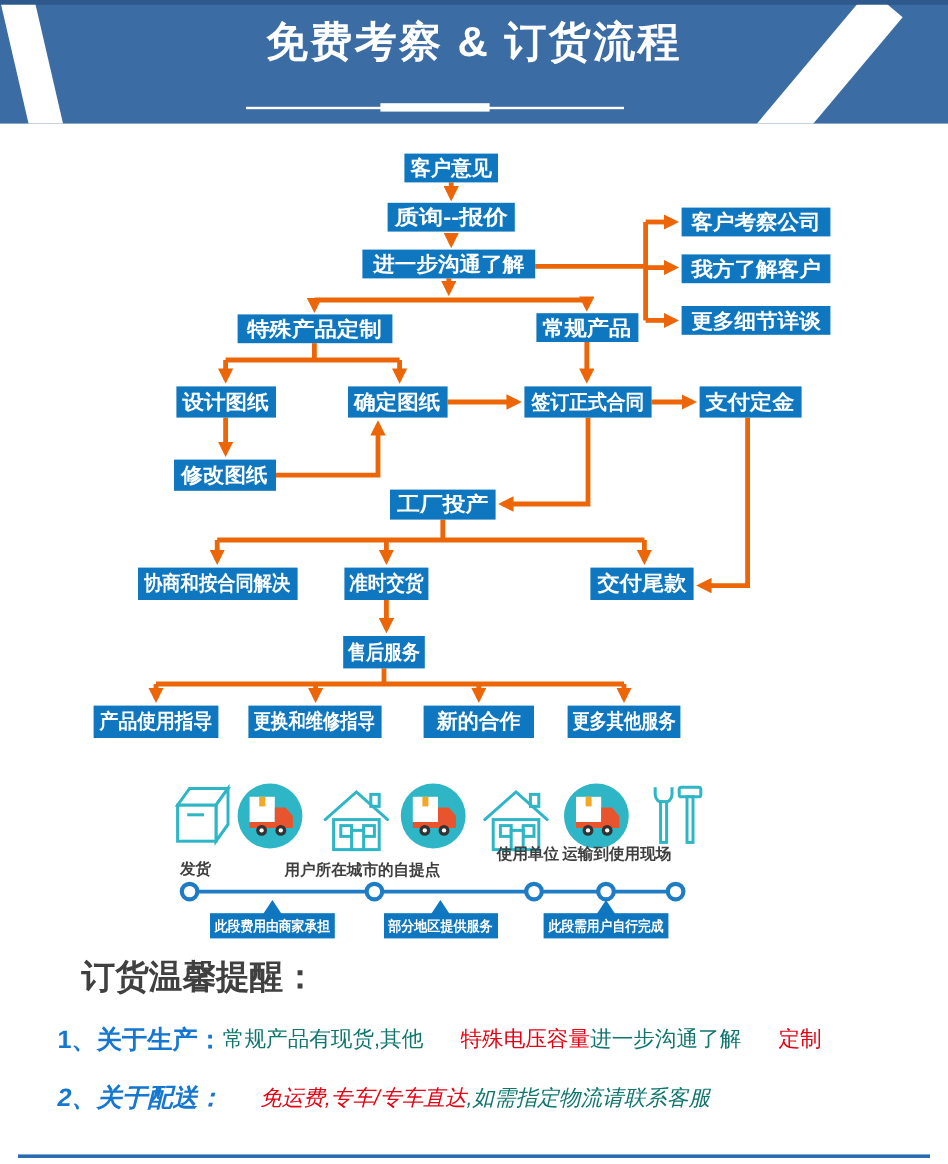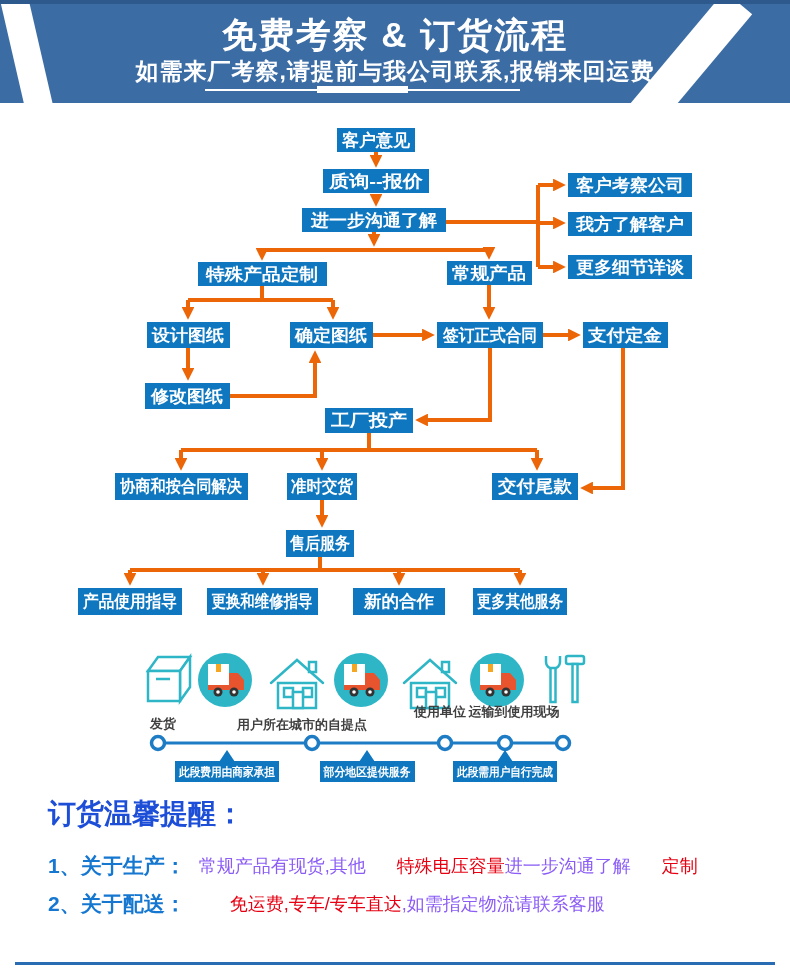--- a/index.html
+++ b/index.html
@@ -15,37 +15,36 @@
   .h-line{position:absolute;left:205px;top:85px;width:315px;height:2px;background:#ffffff;}
   .h-line-thick{position:absolute;left:317px;top:82px;width:91px;height:7px;background:#ffffff;}
   
   .bt{fill:#ffffff;font-family:"Liberation Sans",sans-serif;font-weight:bold;font-size:17px;text-anchor:middle;}
   .lbl{fill:#3f3f3f;font-family:"Liberation Sans",sans-serif;font-weight:bold;font-size:13px;text-anchor:middle;}
   .tagt{fill:#ffffff;font-family:"Liberation Sans",sans-serif;font-weight:bold;font-size:12px;text-anchor:middle;}
   .fbox{fill:#0e77bf;}
   .conn{stroke:#ec6608;stroke-width:4;fill:none;}
   
   .rem{position:absolute;left:48px;top:795px;width:710px;}
-  .rem-title{color:#1d4ed8;font-size:28px;font-weight:bold;}
+  .rem-title{color:#404040;font-size:28px;font-weight:bold;margin-left:20px;}
   .rem-item{position:absolute;left:0;white-space:nowrap;}
-  .rem-label{color:#1577d0;font-size:21px;font-weight:bold;vertical-align:-1px;margin-right:13px;}
-  .seg{font-size:18px;color:#8b5cf6;}
+  .rem-label{color:#1577d0;font-size:21px;font-weight:bold;vertical-align:-1px;margin-right:0;}
+  .seg{font-size:18px;color:#0f766e;}
   .seg-red{color:#e60012;padding-left:31px;}
   .bottom-rule{position:absolute;left:15px;right:15px;top:962px;height:3px;background:#2a6cb3;}
 </style>
 </head>
 <body>
 
 <div class="page">
 
   <div class="header">
     <div class="stripe stripe-l"></div>
     <div class="stripe stripe-r"></div>
     <div class="h-title">免费考察 &amp; 订货流程</div>
-    <div class="h-sub">如需来厂考察,请提前与我公司联系,报销来回运费</div>
     <div class="h-line"></div>
     <div class="h-line-thick"></div>
   </div>
 
   <svg style="position:absolute;left:0;top:110px;" width="790" height="525" viewBox="0 0 790 525">
     <defs>
       <marker id="ah" viewBox="0 0 10 10" refX="7" refY="5" markerWidth="3.2" markerHeight="3.2" orient="auto">
         <path d="M0,0 L10,5 L0,10 z" fill="#ec6608"></path>
       </marker>
     </defs>
@@ -249,21 +248,21 @@
     </g>
   </svg>
 
   <div class="rem">
     <div class="rem-title">订货温馨提醒：</div>
 
     <div class="rem-item" style="top:57px;">
       <span class="rem-label">1、关于生产：</span><span class="seg">常规产品有现货,其他</span><span class="seg seg-red">特殊电压容量</span><span class="seg">进一步沟通了解</span><span class="seg seg-red">定制</span>
     </div>
 
-    <div class="rem-item" style="top:95px;">
+    <div class="rem-item" style="top:106px;font-style:italic;">
       <span class="rem-label">2、关于配送：</span><span class="seg seg-red">免运费,专车/专车直达</span><span class="seg">,如需指定物流请联系客服</span>
     </div>
 
   </div>
 
   <div class="bottom-rule"></div>
 
 </div>
 
 </body></html>

